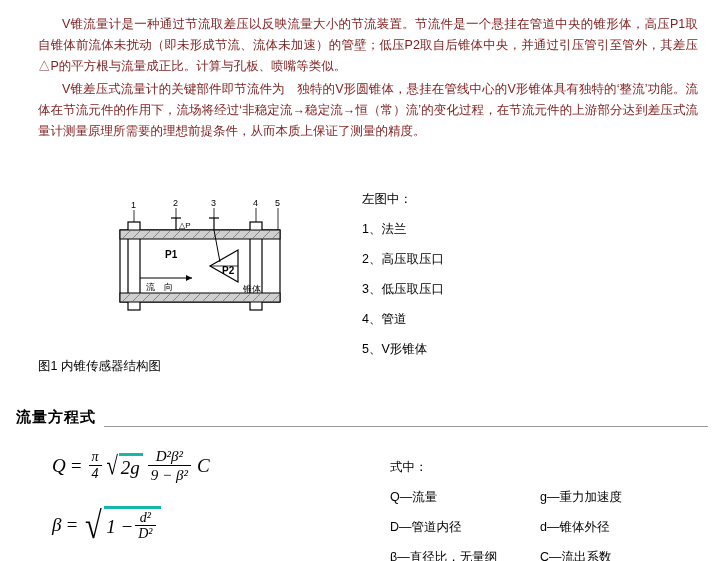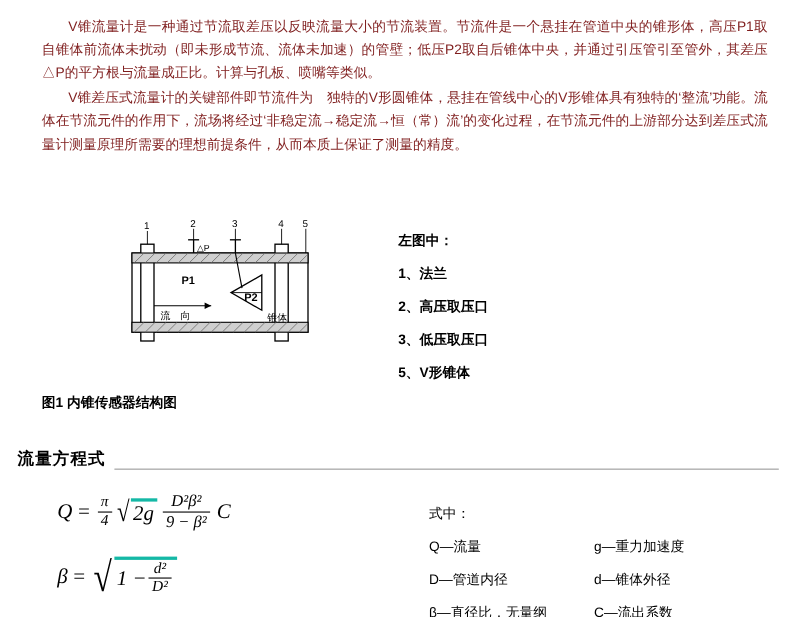--- a/index.html
+++ b/index.html
@@ -40,29 +40,27 @@
     left: 110px;
     top: 200px;
     width: 200px;
     height: 150px;
   }
   .figure-caption {
     position: absolute;
     left: 38px;
     top: 358px;
     font-size: 12.5px;
-    font-weight: bold;
   }
   .legend {
     position: absolute;
     left: 362px;
-    top: 204px;
+    top: 184px;
     font-size: 12.5px;
     line-height: 30px;
-    font-weight: bold;
   }
   .legend div {
     white-space: nowrap;
   }
   
   .section {
     position: absolute;
     left: 16px;
     top: 408px;
     width: 692px;
@@ -240,20 +238,21 @@
     </svg>
   </div>
 
   <div class="figure-caption">图1  内锥传感器结构图</div>
 
   <div class="legend">
     <div>左图中：</div>
     <div>1、法兰</div>
     <div>2、高压取压口</div>
     <div>3、低压取压口</div>
+    <div>4、管道</div>
     <div>5、V形锥体</div>
   </div>
 
   <div class="section">
     <span class="section-title">流量方程式</span>
     <span class="section-rule"></span>
   </div>
 
   <div class="formula-block">
     <div class="formula1">

